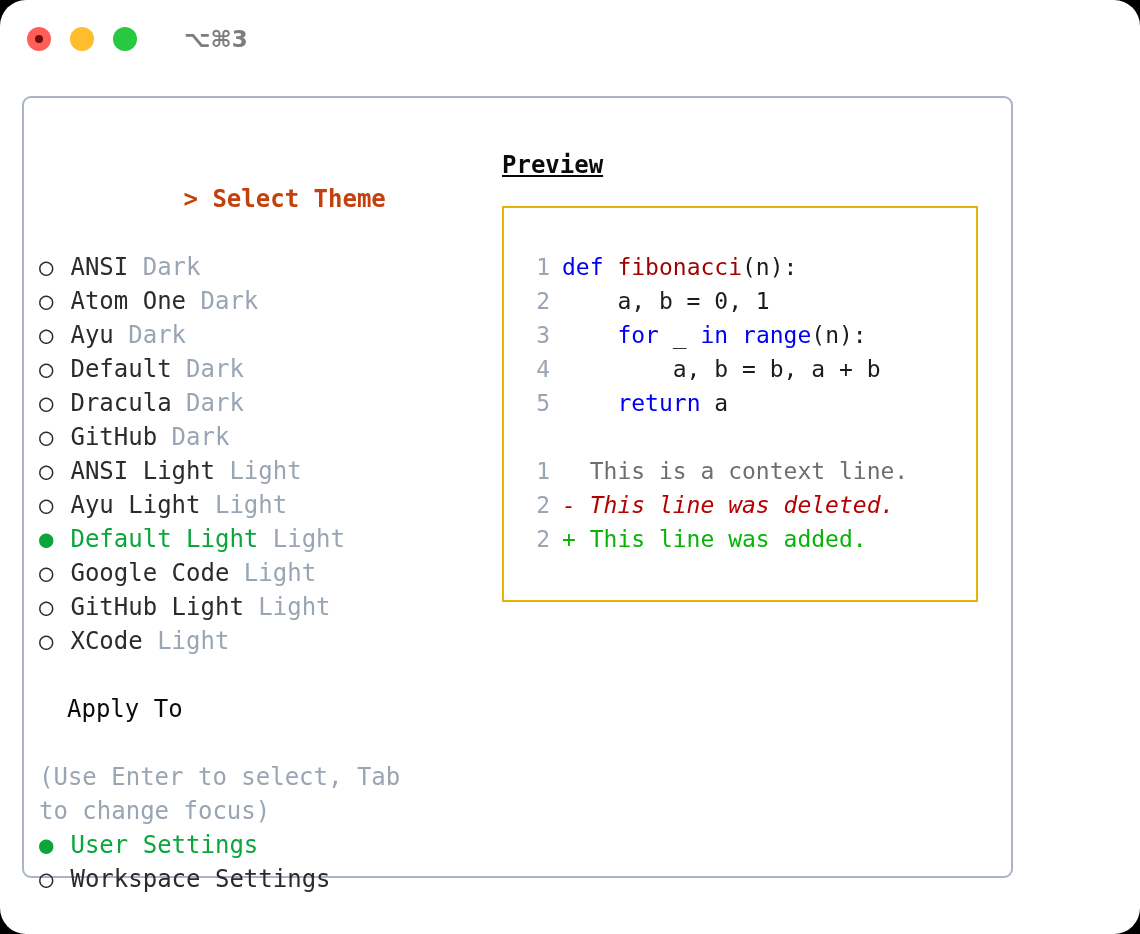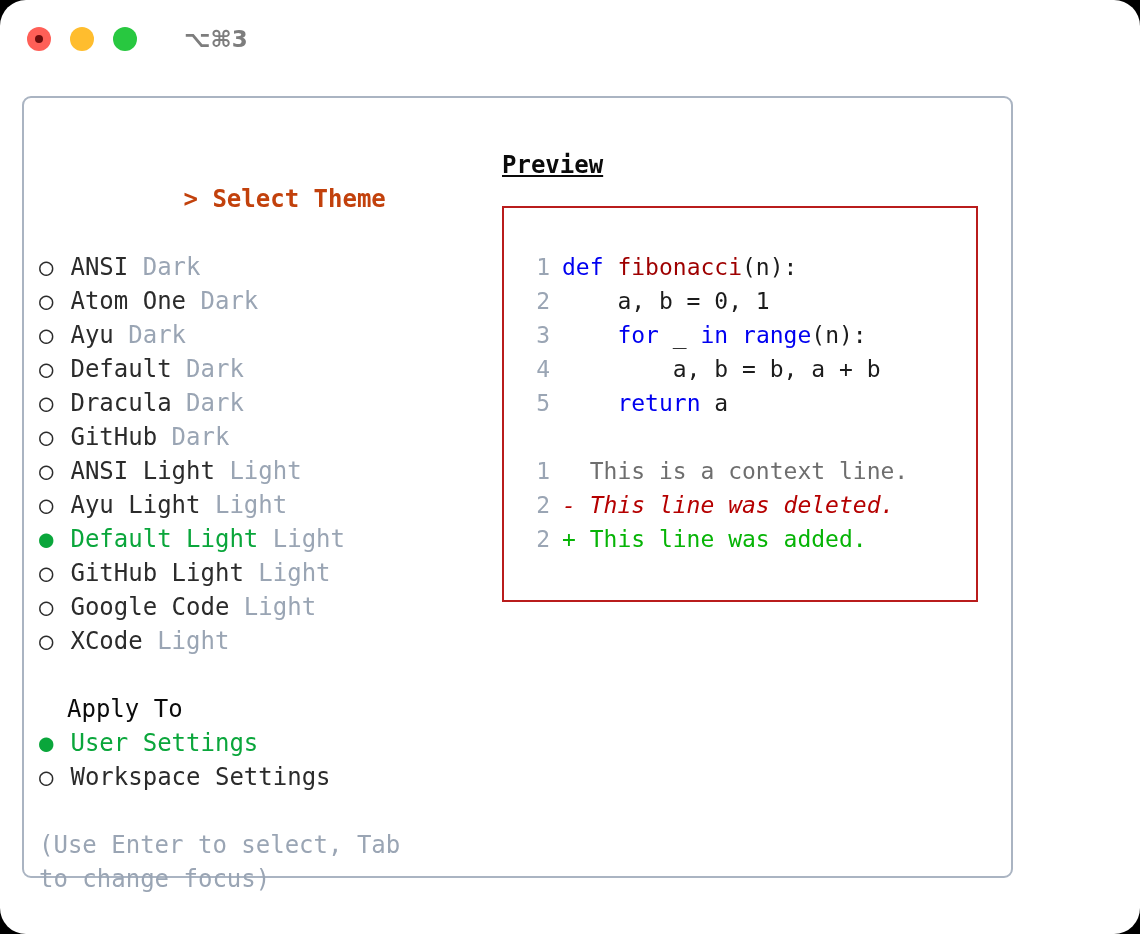--- a/index.html
+++ b/index.html
@@ -152,21 +152,21 @@
     font-weight: bold;
     color: #0b0b0b;
     line-height: 34px;
     white-space: pre;
     text-decoration: underline;
   }
   #preview-box {
     margin-top: 24px;
     width: 476px;
     height: 396px;
-    border: 2px solid #b91c1c;
+    border: 2px solid #eab308;
     box-sizing: border-box;
     background: #ffffff;
     position: relative;
   }
   #code {
     position: absolute;
     left: 16px;
     top: 42px;
     right: 6px;
   }
@@ -216,35 +216,35 @@
         <div id="theme-list">
             <div class="list-row"><span class="bullet off">○</span><span class="row-name"> ANSI</span><span class="row-tag"> Dark</span></div>
             <div class="list-row"><span class="bullet off">○</span><span class="row-name"> Atom One</span><span class="row-tag"> Dark</span></div>
             <div class="list-row"><span class="bullet off">○</span><span class="row-name"> Ayu</span><span class="row-tag"> Dark</span></div>
             <div class="list-row"><span class="bullet off">○</span><span class="row-name"> Default</span><span class="row-tag"> Dark</span></div>
             <div class="list-row"><span class="bullet off">○</span><span class="row-name"> Dracula</span><span class="row-tag"> Dark</span></div>
             <div class="list-row"><span class="bullet off">○</span><span class="row-name"> GitHub</span><span class="row-tag"> Dark</span></div>
             <div class="list-row"><span class="bullet off">○</span><span class="row-name"> ANSI Light</span><span class="row-tag"> Light</span></div>
             <div class="list-row"><span class="bullet off">○</span><span class="row-name"> Ayu Light</span><span class="row-tag"> Light</span></div>
             <div class="list-row"><span class="bullet on">●</span><span class="row-name sel"> Default Light</span><span class="row-tag"> Light</span></div>
+            <div class="list-row"><span class="bullet off">○</span><span class="row-name"> Google Code</span><span class="row-tag"> Light</span></div>
             <div class="list-row"><span class="bullet off">○</span><span class="row-name"> GitHub Light</span><span class="row-tag"> Light</span></div>
-            <div class="list-row"><span class="bullet off">○</span><span class="row-name"> Google Code</span><span class="row-tag"> Light</span></div>
             <div class="list-row"><span class="bullet off">○</span><span class="row-name"> XCode</span><span class="row-tag"> Light</span></div>
           </div>
 
         <div class="spacer-row"></div>
 
         <div class="section-label">Apply To</div>
+
+        <div id="hint">(Use Enter to select, Tab to change focus)</div>
 
         <div id="apply-list">
             <div class="list-row"><span class="bullet on">●</span><span class="row-name sel"> User Settings</span></div>
             <div class="list-row"><span class="bullet off">○</span><span class="row-name"> Workspace Settings</span></div>
           </div>
-
-        <div id="hint">(Use Enter to select, Tab to change focus)</div>
       </div>
 
       <div id="right-col">
         <div id="preview-title">Preview</div>
 
         <div id="preview-box">
           <div id="code">
               <div class="code-line"><span class="lineno">1</span><span class="kw">def </span><span class="fn">fibonacci</span><span>(n):</span></div>
               <div class="code-line"><span class="lineno">2</span><span>    a, b = 0, 1</span></div>
               <div class="code-line"><span class="lineno">3</span><span>    </span><span class="kw">for</span><span> _ </span><span class="kw">in</span><span> </span><span class="kw">range</span><span>(n):</span></div>

